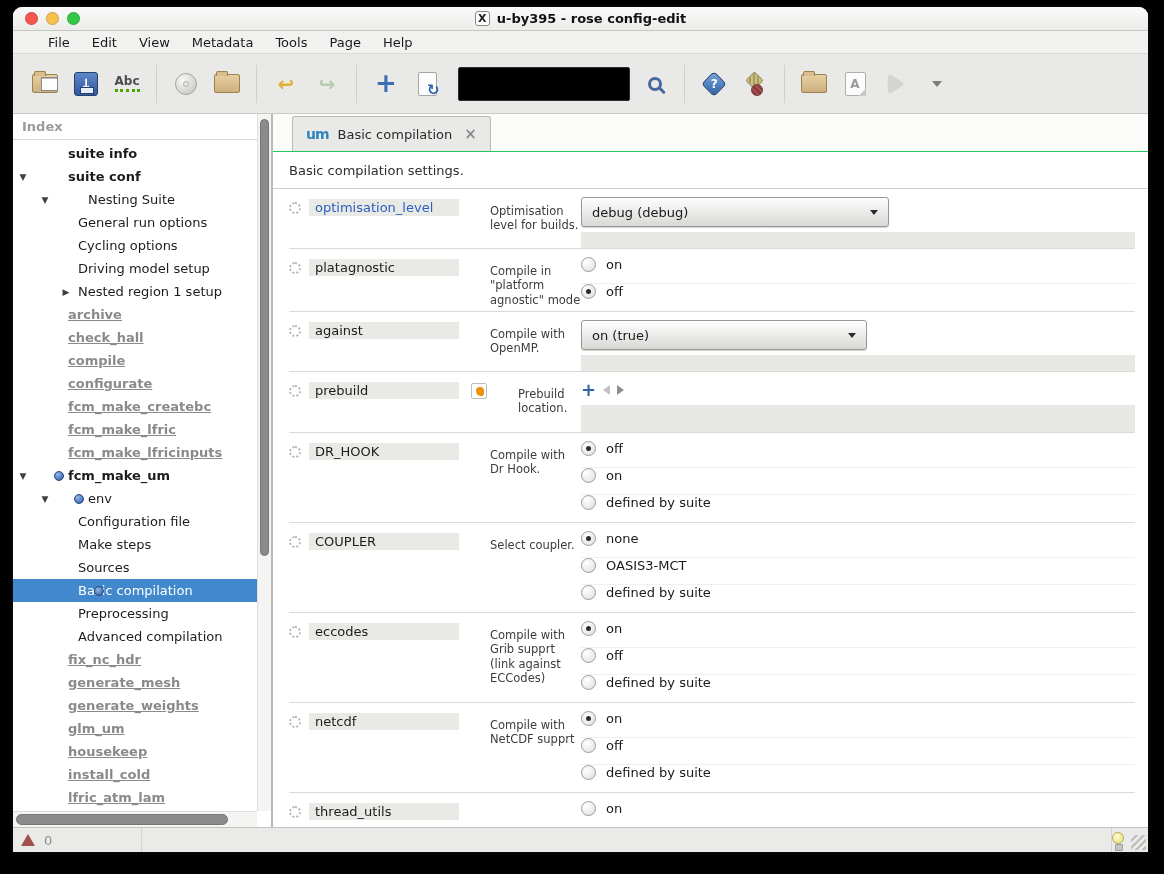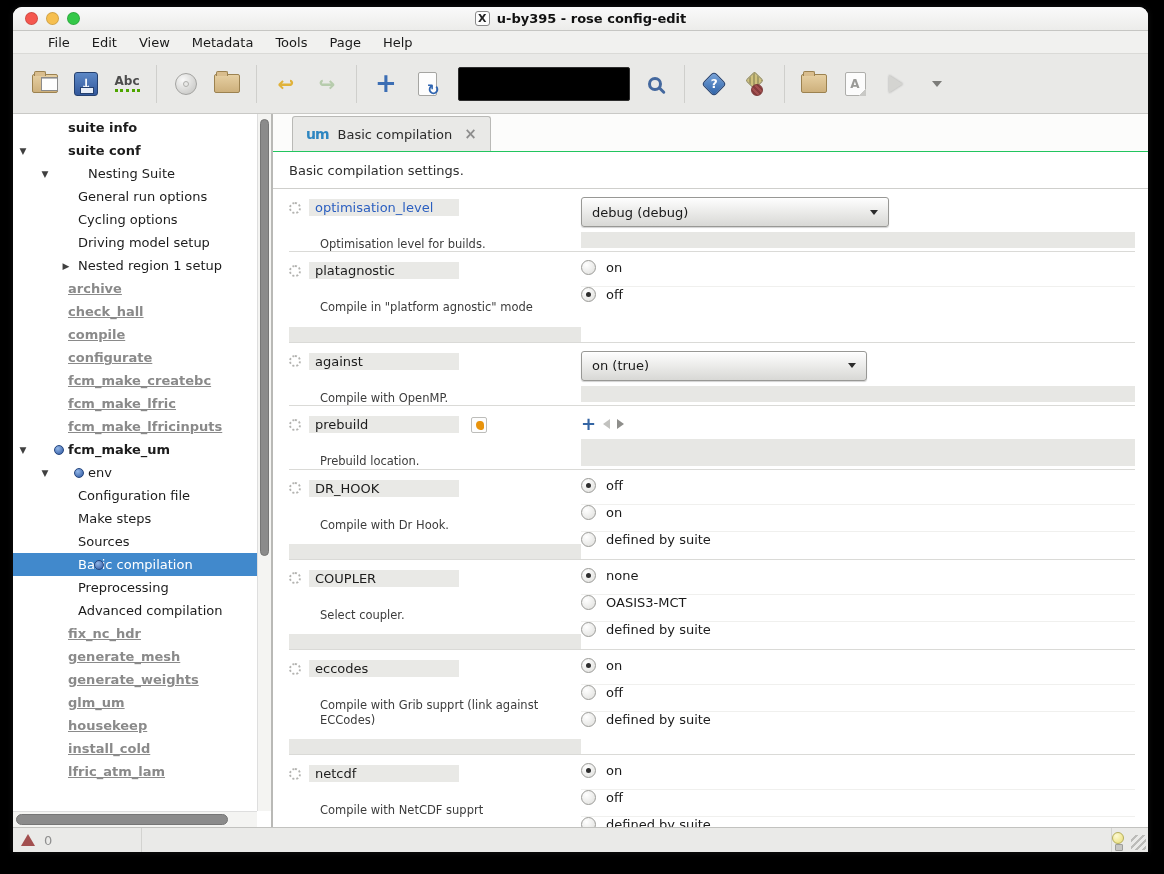--- a/index.html
+++ b/index.html
@@ -90,21 +90,21 @@
 
   .main { flex:1; background:#fff; display:flex; flex-direction:column; overflow:hidden; }
   .tabbar { height:38px; flex:none; background:#fcfcfb; border-bottom:1px solid #22c55e; display:flex; align-items:flex-end; padding-left:19px; }
   .tab { height:35px; display:flex; align-items:center; gap:9px; padding:0 13px; background:#e9e9e7;
          border:1px solid #b9b9b6; border-bottom:none; border-radius:3px 3px 0 0; font-size:13px; color:#2b2b2b; }
   .um-icon { color:#2e86c1; font-weight:bold; font-size:14px; letter-spacing:-1px; }
   .tab-close { color:#8d8d8d; font-size:15px; font-weight:bold; margin-left:3px; }
   .page-sub { flex:none; padding:11px 0 10px 16px; font-size:13px; color:#2e2e2e; border-bottom:1px solid #cfcfcc; }
   .sections { flex:1; padding:0 13px 0 16px; overflow:hidden; }
   .section { display:flex; border-bottom:1px solid #dadad7; padding-top:6px; }
-  .leftcol { width:292px; flex:none; display:flex; flex-direction:column; padding-top:2px;gap:12px; }
+  .leftcol { width:292px; flex:none; display:flex; padding-top:2px; }
   .lab-row { display:flex; align-items:center; gap:8px; height:21px; }
   .gear { width:12px; height:12px; border:2px dotted #b3b3b0; border-radius:50%; flex:none; }
   .slabel { background:#e9e9e6; padding:1px 6px; min-width:150px; font-size:13px; color:#1c1c1c; }
   .slabel.blue { color:#2b5fc0; }
   .latent { width:16px; height:16px; background:#fdfdfd; border:1px solid #bdbdba; border-radius:2px; position:relative; margin-left:4px; }
   .latent::after { content:""; position:absolute; left:4px; top:3px; right:2px; bottom:2px;
                    background:#e8930c; border-radius:50% 50% 30% 60%; }
   .sdesc { font-size:11.5px; color:#3c3c3c; margin:7px 0 0 31px; line-height:1.25; }
   .lbar { margin-top:auto; height:15px; background:#e7e7e4; }
   .rightcol { flex:1; display:flex; flex-direction:column; padding-top:2px; min-width:0; }
@@ -220,20 +220,21 @@
       <span class="tb">
           <span class="icon-play"></span>
         </span>
       <span class="tb">
           <span class="icon-caret"></span>
         </span>
     </div>
 
     <div class="bodyrow">
       <div class="sidebar">
+        <div class="index-header">Index</div>
         <div class="tree" id="tree">
             <div class="trow lvl1">
               <span class="tlabel bold">suite info</span>
             </div>
             <div class="trow lvl1">
               <span class="exp e1">▼</span>
               <span class="tlabel bold">suite conf</span>
             </div>
             <div class="trow lvl2">
               <span class="exp e2">▼</span>

